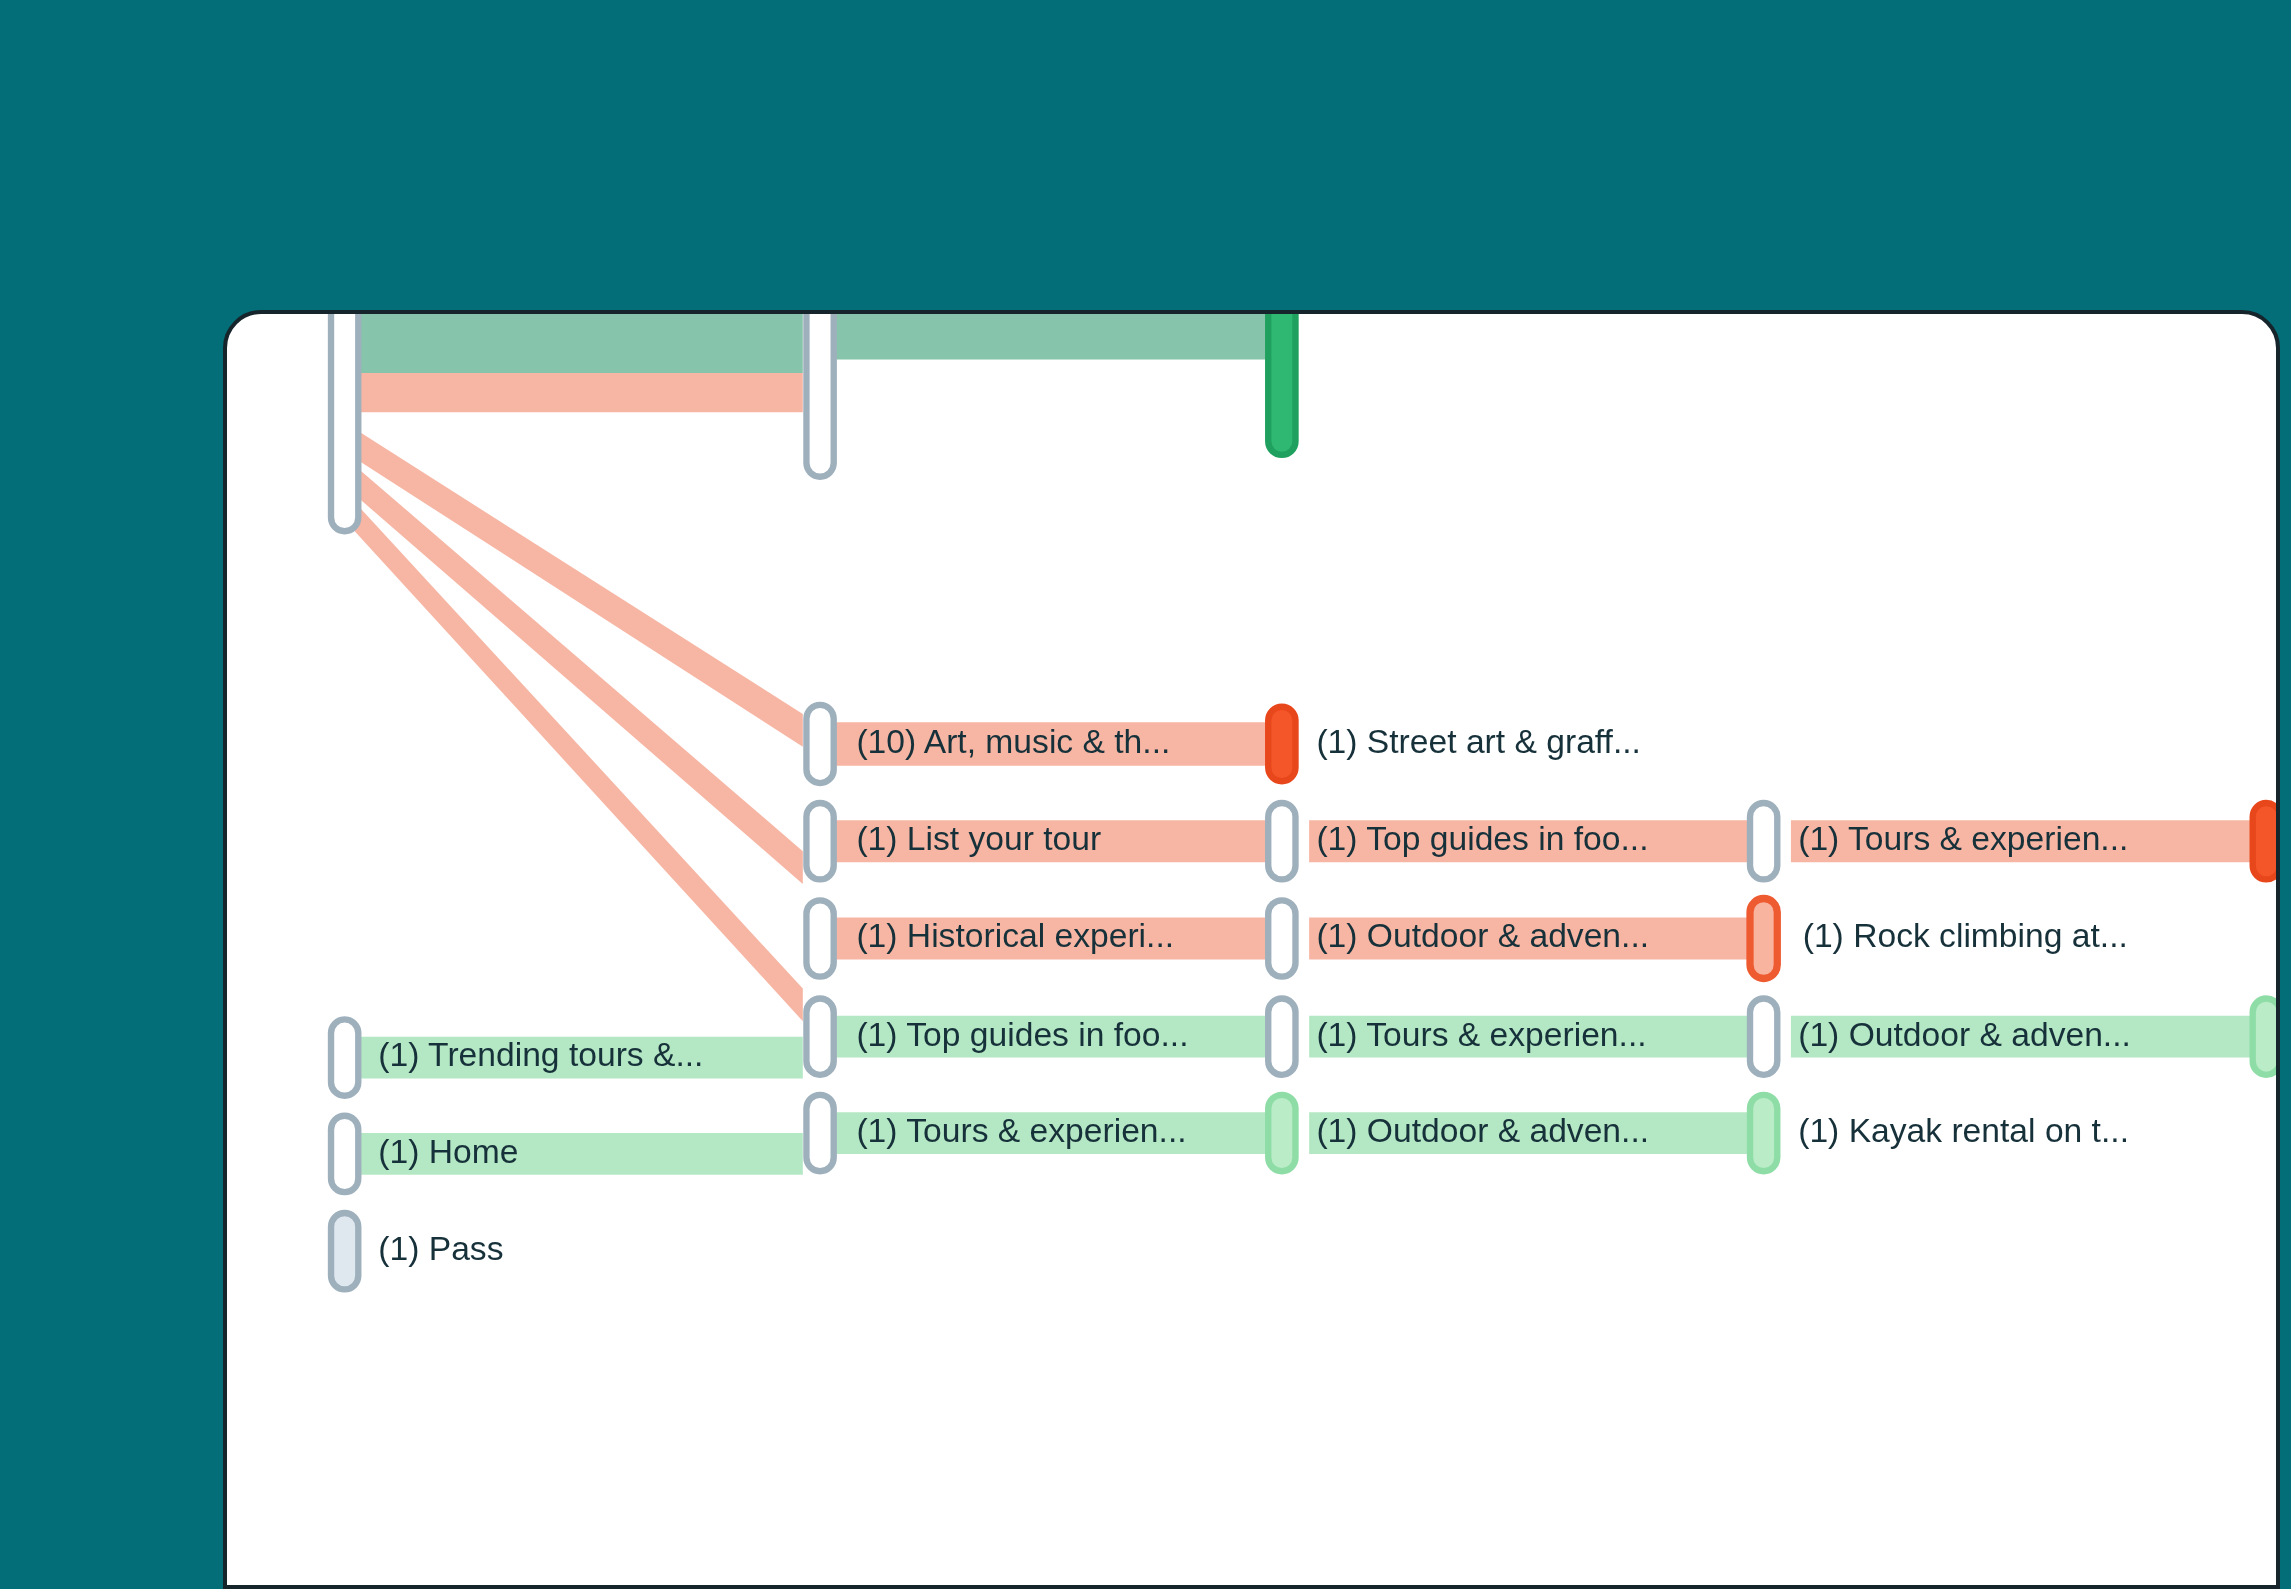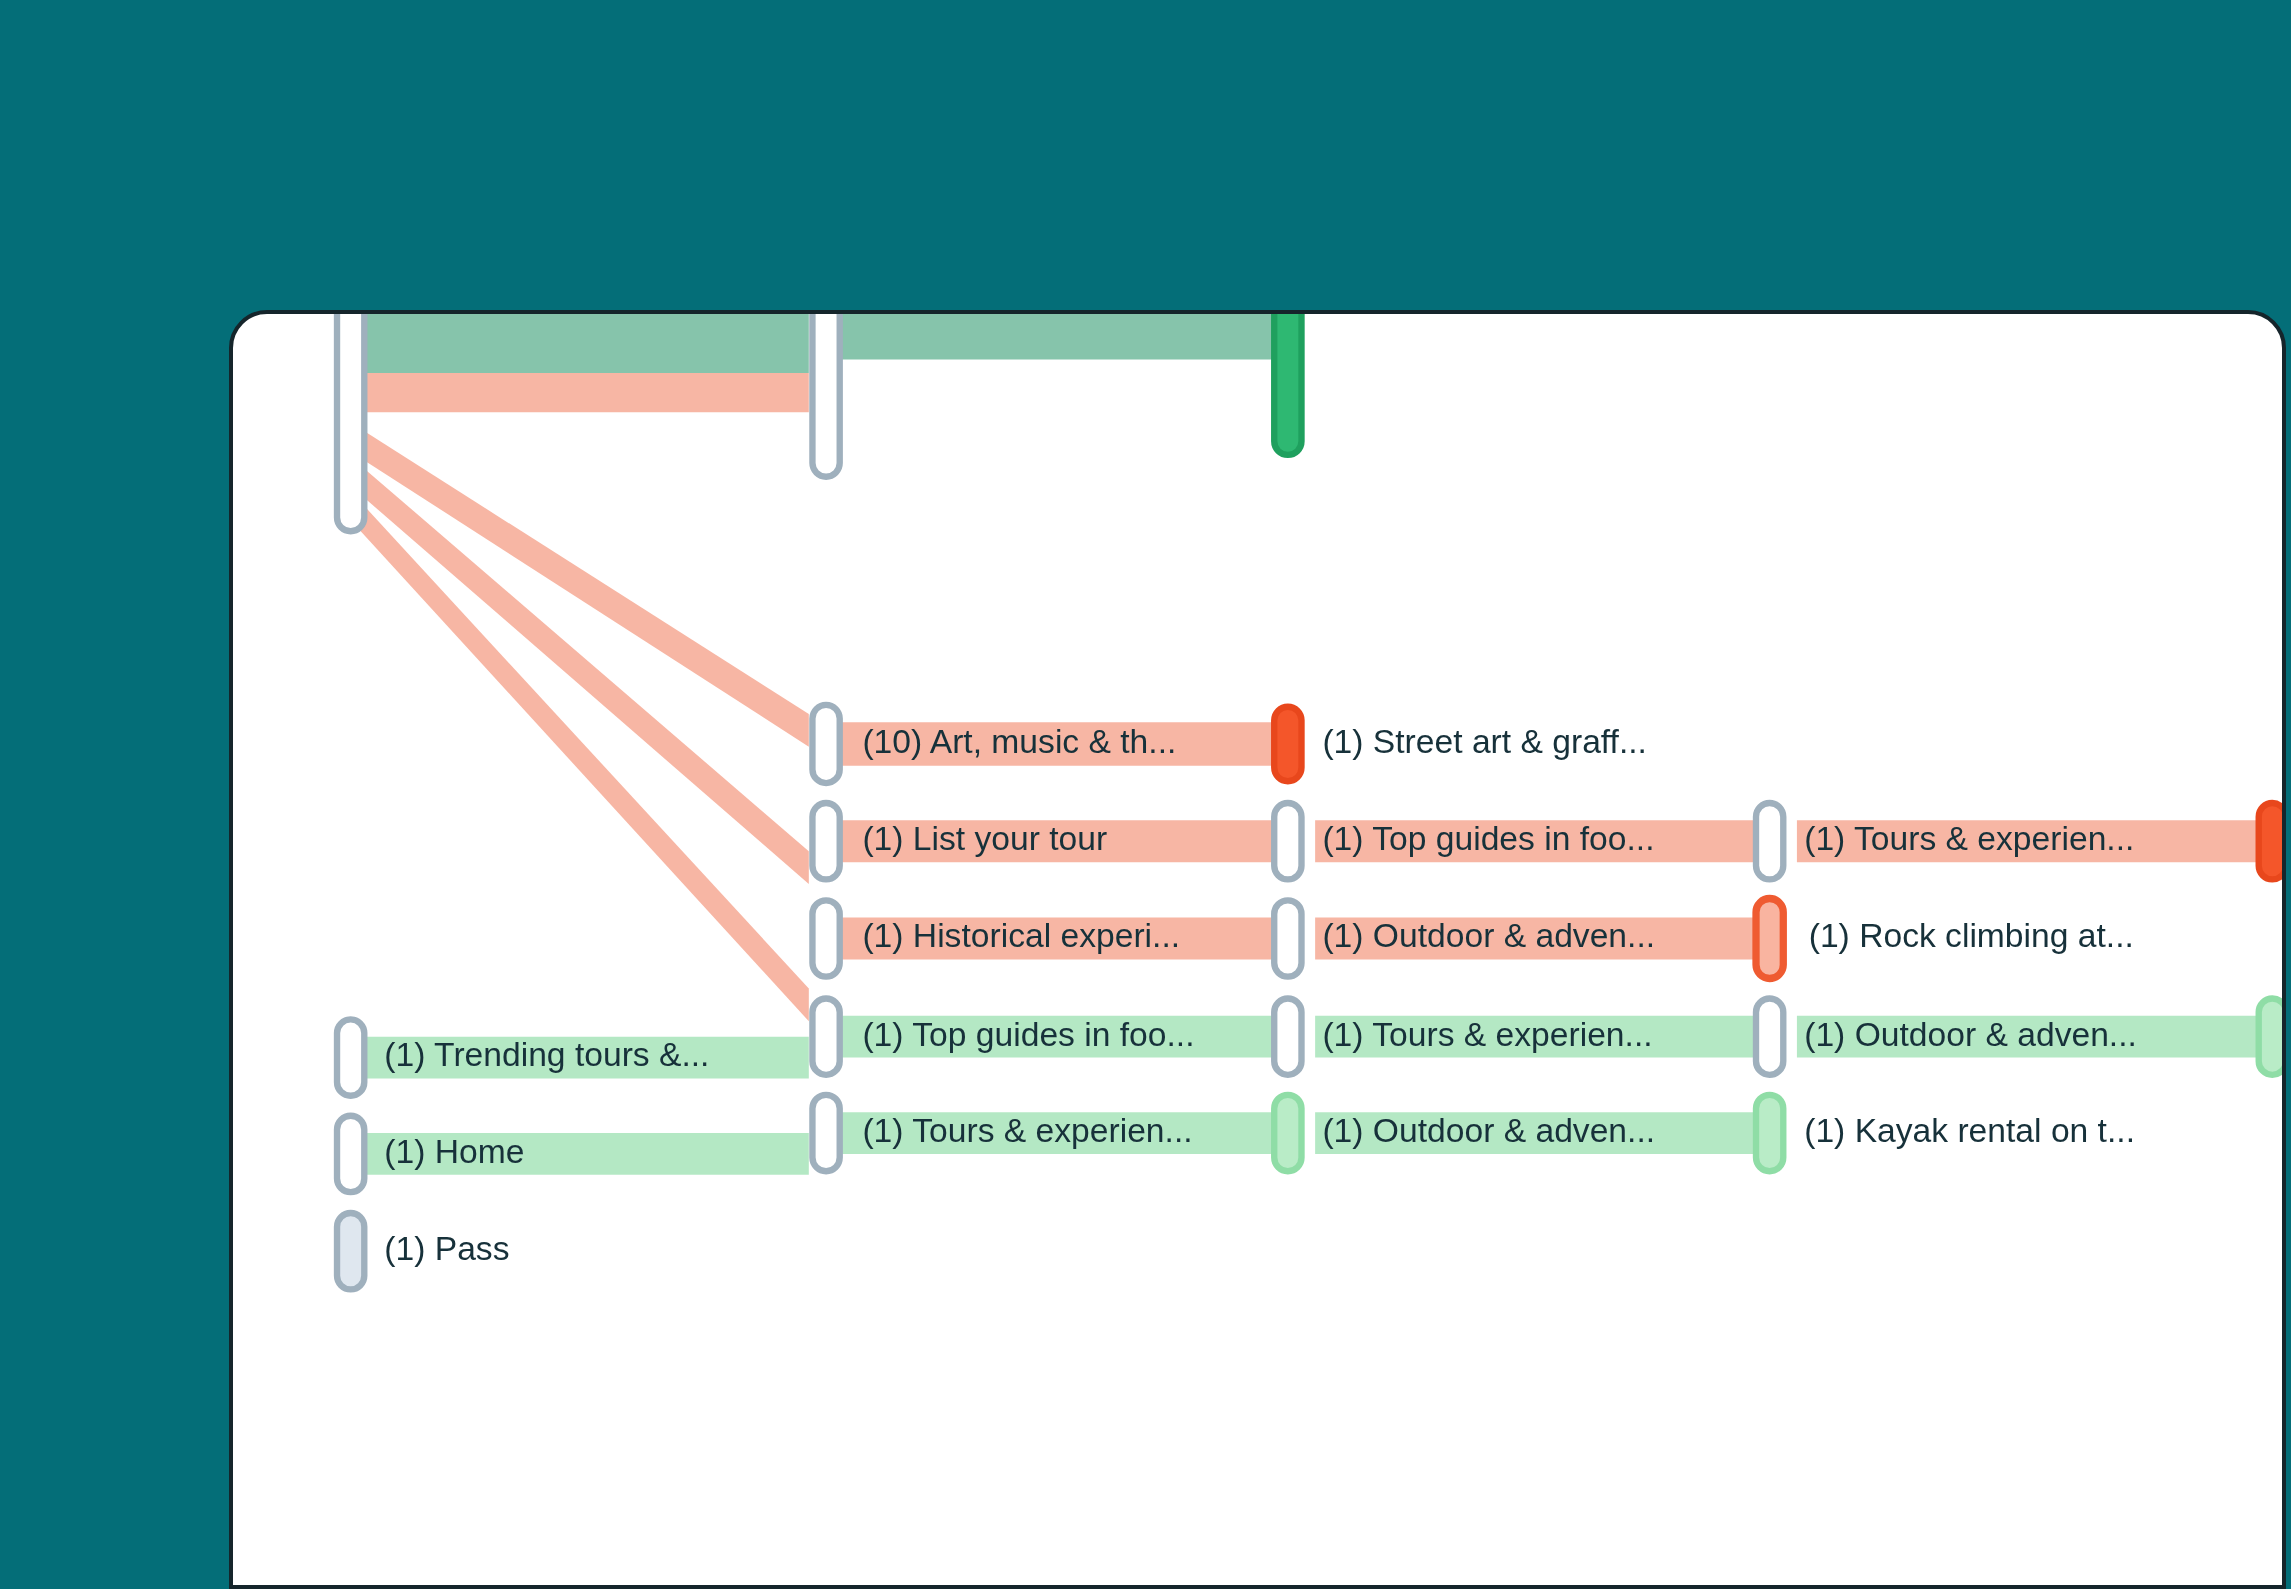--- a/index.html
+++ b/index.html
@@ -5,21 +5,21 @@
   html,body{margin:0;padding:0;}
   body{
     width:2291px;height:1589px;
     background:#046e78;
     font-family:"Liberation Sans","DejaVu Sans",sans-serif;
     overflow:hidden;
   }
   #stage{position:relative;width:2291px;height:1589px;}
   #card{
     position:absolute;
-    left:229px;top:310px;
+    left:223px;top:310px;
     width:2057px;height:1279px;
     background:#ffffff;
     border:4.5px solid #15252b;
     border-top-left-radius:38px;
     border-top-right-radius:38px;
     box-sizing:border-box;
     overflow:hidden;
   }
   #sankey{position:absolute;left:0;top:0;}
   .node-label{

